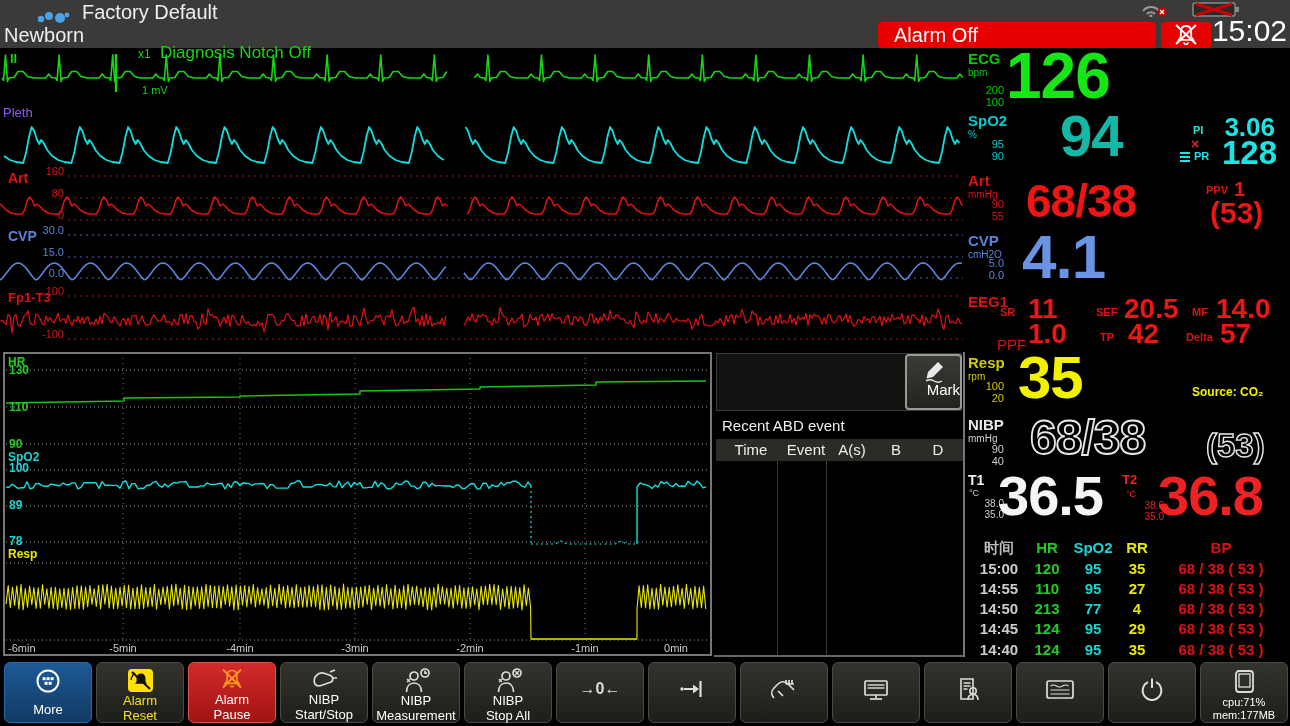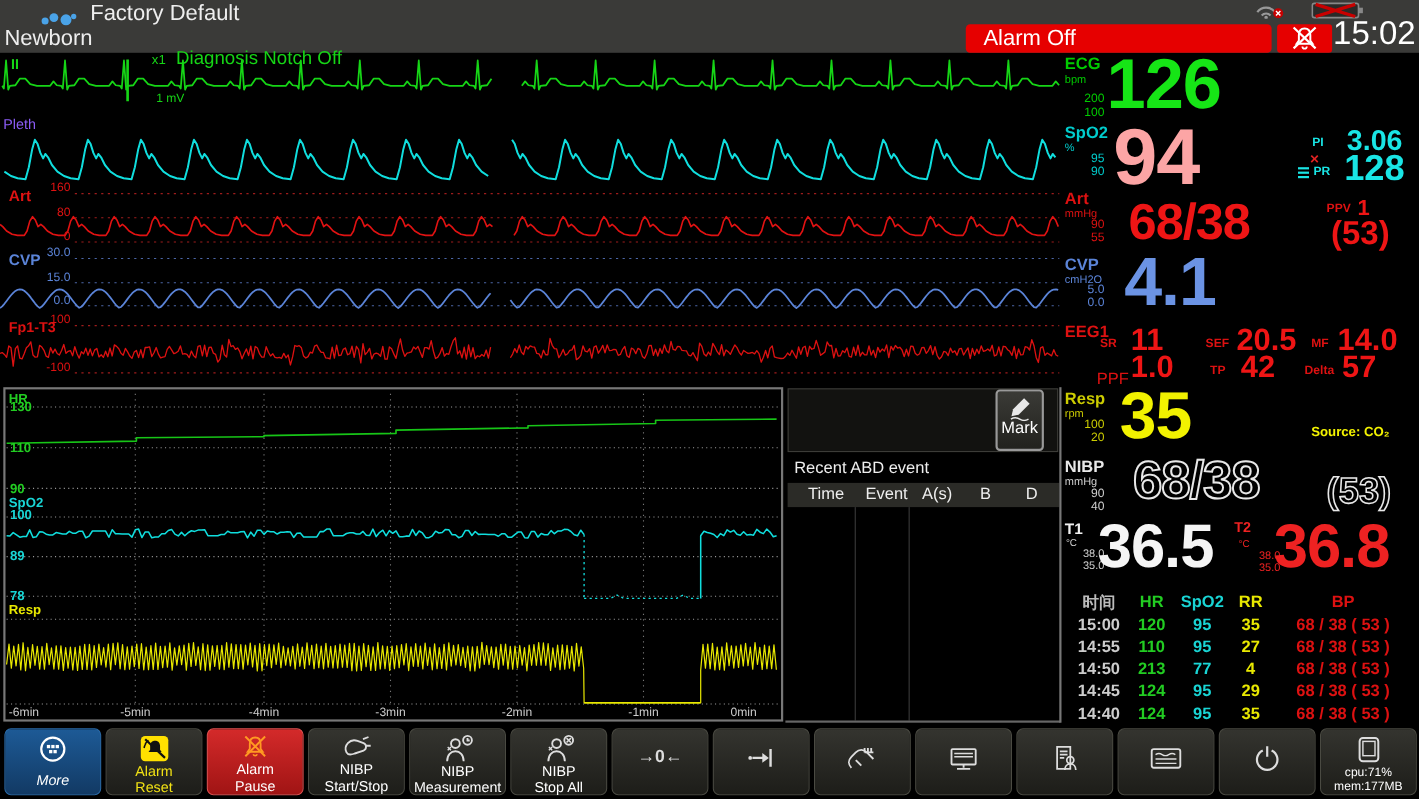--- a/index.html
+++ b/index.html
@@ -28,21 +28,21 @@
   .vt{position:absolute;font-size:15px;font-weight:bold;}
   
   #evhdr{position:absolute;left:716px;top:439px;width:247px;height:22px;background:#2b2b27;}
   .evcol{position:absolute;top:441px;font-size:15px;color:#eee;}
   
   .tb-btn{position:absolute;top:662px;width:88px;height:61px;border-radius:6px;
       background:linear-gradient(#34342f,#1d1d19);border:1px solid #4a4a42;box-sizing:border-box;
       display:flex;flex-direction:column;align-items:center;justify-content:flex-start;padding-top:4px;}
   .tb-label{font-size:13px;line-height:1.12;color:#fff;text-align:center;white-space:pre-line;margin-top:auto;margin-bottom:4px;}
   .tb-icon{height:28px;display:flex;align-items:center;justify-content:center;color:#ddd;}
-  .tb-blue{background:linear-gradient(#1d5a96,#123a64);border-color:#2a6aa8;font-style:italic;}
+  .tb-blue{background:linear-gradient(#1d5a96,#123a64);border-color:#2a6aa8;}
   .tb-red{background:linear-gradient(#d42a2a,#a01414);border-color:#e05050;}
   .yellow{color:#f2e214;}
   svg{display:block;}
 </style>
 </head>
 <body>
 
 <div id="screen">
 
   <div id="hdr">
@@ -126,21 +126,21 @@
     <div class="lim" style="left:976px;top:84px;color:#0c0">200</div>
     <div class="lim" style="left:976px;top:96px;color:#0c0">100</div>
     <div class="abs bigv" style="left:1006px;top:44px;font-size:64px;color:#16e516">126</div>
   </div>
 
   <div>
     <div class="abs lbl" style="left:968px;top:112px;color:#0cc">SpO2</div>
     <div class="abs unit" style="left:968px;top:129px;color:#0cc">%</div>
     <div class="lim" style="left:976px;top:138px;color:#0cc">95</div>
     <div class="lim" style="left:976px;top:150px;color:#0cc">90</div>
-    <div class="abs bigv" style="left:1012px;top:107px;font-size:72px;color:#fca5a5">94</div>
+    <div class="abs bigv" style="left:1060px;top:107px;font-size:58px;color:#14b8a6">94</div>
     <div class="abs" style="left:1193px;top:124px;font-size:11px;font-weight:bold;color:#19e5e5">PI</div>
     <div class="abs b r" style="left:1211px;top:112px;width:64px;font-size:26px;color:#19e5e5">3.06</div>
     <div class="abs" style="left:1191px;top:136px;font-size:14px;font-weight:bold;color:#e02222">×</div>
     <div class="abs" style="left:1180px;top:152px">
       <div style="width:10px;height:2px;background:#19e5e5;margin-bottom:2px"></div>
       <div style="width:10px;height:2px;background:#19e5e5;margin-bottom:2px"></div>
       <div style="width:10px;height:2px;background:#19e5e5"></div>
     </div>
     <div class="abs" style="left:1194px;top:150px;font-size:11px;font-weight:bold;color:#19e5e5">PR</div>
     <div class="abs b r" style="left:1211px;top:134px;width:66px;font-size:33px;color:#19e5e5">128</div>
@@ -287,21 +287,21 @@
       <div class="abs" style="top: 642px; font-size: 11px; color: rgb(204, 204, 204); width: 44px; text-align: left; left: 8px;">-6min</div>
       <div class="abs" style="top: 642px; font-size: 11px; color: rgb(204, 204, 204); width: 44px; text-align: center; left: 101px;">-5min</div>
       <div class="abs" style="top: 642px; font-size: 11px; color: rgb(204, 204, 204); width: 44px; text-align: center; left: 218px;">-4min</div>
       <div class="abs" style="top: 642px; font-size: 11px; color: rgb(204, 204, 204); width: 44px; text-align: center; left: 333px;">-3min</div>
       <div class="abs" style="top: 642px; font-size: 11px; color: rgb(204, 204, 204); width: 44px; text-align: center; left: 448px;">-2min</div>
       <div class="abs" style="top: 642px; font-size: 11px; color: rgb(204, 204, 204); width: 44px; text-align: center; left: 563px;">-1min</div>
       <div class="abs" style="top: 642px; font-size: 11px; color: rgb(204, 204, 204); width: 44px; text-align: center; left: 654px;">0min</div>
     </div>
 
   <div class="abs" style="left:716px;top:353px;width:246px;height:58px;background:#121210;border:1px solid #3c3c38;box-sizing:border-box"></div>
-  <div class="abs" style="left:905px;top:354px;width:44px;height:56px;background:linear-gradient(#3a3a36,#22221e);border:2px solid #999;border-radius:4px;box-sizing:border-box;text-align:center">
+  <div class="abs" style="left:905px;top:354px;width:57px;height:56px;background:linear-gradient(#3a3a36,#22221e);border:2px solid #999;border-radius:4px;box-sizing:border-box;text-align:right">
     <svg width="26" height="24" style="margin:3px auto 0">
       <path d="M17 3 l5 5 -10 10 -6.5 1.5 L7 13z" fill="#e8e8e8"></path>
       <path d="M5 22 q4-2.5 8 0 q4 2.5 8 0" fill="none" stroke="#e8e8e8" stroke-width="1.3"></path>
     </svg>
     <div style="font-size:15px;color:#fff;margin-top:-2px">Mark</div>
   </div>
   <div class="abs" style="left:722px;top:417px;font-size:15px;color:#eee">Recent ABD event</div>
   <div id="evhdr"></div>
   <div class="evcol c" style="left:726px;width:50px">Time</div>
   <div class="evcol c" style="left:782px;width:48px">Event</div>

